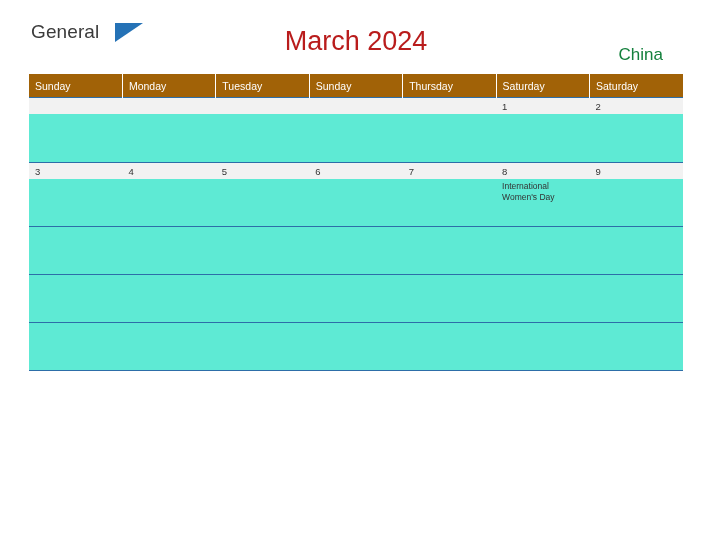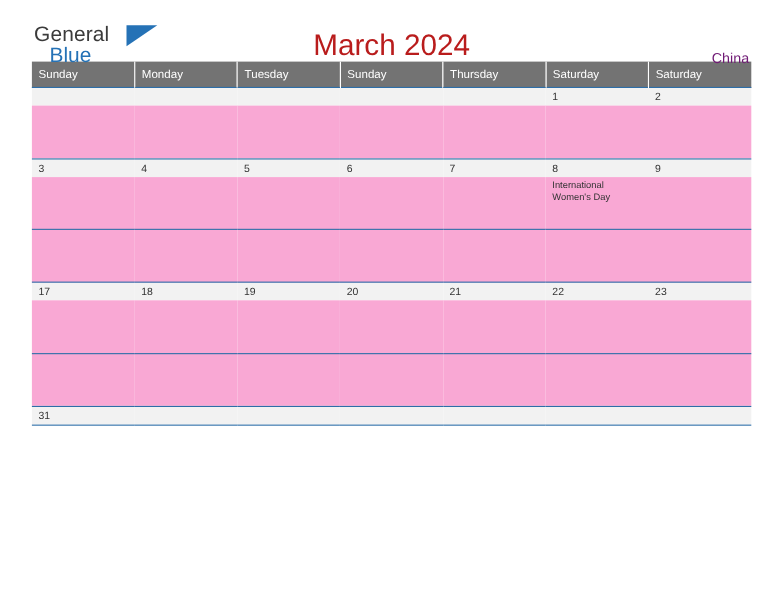--- a/index.html
+++ b/index.html
@@ -17,21 +17,21 @@
     position: relative;
     width: 712px;
     height: 550px;
     box-sizing: border-box;
     padding: 0 29px;
   }
 
   
   .header {
     position: relative;
-    height: 56px;
+    height: 74px;
   }
   .logo {
     position: absolute;
     left: 2px;
     top: 22px;
     width: 120px;
     height: 42px;
   }
   .logo-general {
     font-size: 19px;
@@ -63,34 +63,34 @@
     right: 0;
     top: 26px;
     text-align: center;
     font-size: 27px;
     color: #b91c1c;
     font-family: "Liberation Sans", sans-serif;
     font-weight: normal;
   }
   .country {
     position: absolute;
-    right: 2px;
+    right: 20px;
     top: 45px;
-    font-size: 13px;
-    color: #701a75;
+    font-size: 17px;
+    color: #15803d;
   }
 
   
   .cal {
     width: 654px;
     border-collapse: collapse;
     table-layout: fixed;
   }
   .cal th {
-    background: #737373;
+    background: #a16207;
     color: #ffffff;
     font-size: 10.5px;
     font-weight: normal;
     text-align: left;
     padding: 5px 0 5px 6px;
     height: 13px;
     border-right: 1px solid #ffffff;
   }
   .cal th:last-child { border-right: none; }
 
@@ -104,21 +104,21 @@
     height: 60px;
     box-sizing: border-box;
   }
   tr.shaded td {
     background: #f2f2f2;
     height: 12px;
     padding-bottom: 2px;
     border-bottom: none;
   }
   tr.body td {
-    background: #f9a8d4;
+    background: #5eead4;
     height: 48px;
     padding-top: 2px;
     border-top: none;
   }
   .daynum {
     display: block;
     font-size: 9.5px;
     color: #333333;
     line-height: 10px;
   }
@@ -134,21 +134,20 @@
   }
 </style>
 </head>
 <body>
 
 <div class="page">
 
   <div class="header">
     <div class="logo">
       <span class="logo-general">General</span>
-      <span class="logo-blue">Blue</span>
       <span class="logo-tri"></span>
     </div>
     <div class="title">March 2024</div>
     <div class="country">China</div>
   </div>
 
   <table class="cal">
     <thead>
       <tr>
         <th>Sunday</th>
@@ -273,111 +272,65 @@
             <span class="eventtext"></span>
           </td>
         <td>
             <span class="eventtext"></span>
           </td>
         <td>
             <span class="eventtext"></span>
           </td>
       </tr>
 
-      <tr class="shaded">
-        <td>
-            <span class="daynum">17</span>
-          </td>
-        <td>
-            <span class="daynum">18</span>
-          </td>
-        <td>
-            <span class="daynum">19</span>
-          </td>
-        <td>
-            <span class="daynum">20</span>
-          </td>
-        <td>
-            <span class="daynum">21</span>
-          </td>
-        <td>
-            <span class="daynum">22</span>
-          </td>
-        <td>
-            <span class="daynum">23</span>
-          </td>
-      </tr>
-      <tr class="body">
-        <td>
-            <span class="eventtext"></span>
-          </td>
-        <td>
-            <span class="eventtext"></span>
-          </td>
-        <td>
-            <span class="eventtext"></span>
-          </td>
-        <td>
-            <span class="eventtext"></span>
-          </td>
-        <td>
-            <span class="eventtext"></span>
-          </td>
-        <td>
-            <span class="eventtext"></span>
-          </td>
-        <td>
-            <span class="eventtext"></span>
-          </td>
-      </tr>
-
-      <tr class="body">
-        <td>
-            <span class="eventtext"></span>
-          </td>
-        <td>
-            <span class="eventtext"></span>
-          </td>
-        <td>
-            <span class="eventtext"></span>
-          </td>
-        <td>
-            <span class="eventtext"></span>
-          </td>
-        <td>
-            <span class="eventtext"></span>
-          </td>
-        <td>
-            <span class="eventtext"></span>
-          </td>
-        <td>
-            <span class="eventtext"></span>
-          </td>
-      </tr>
-
-      <tr class="shaded last-shaded">
-        <td>
-            <span class="daynum">31</span>
-          </td>
-        <td>
-            <span class="daynum"></span>
-          </td>
-        <td>
-            <span class="daynum"></span>
-          </td>
-        <td>
-            <span class="daynum"></span>
-          </td>
-        <td>
-            <span class="daynum"></span>
-          </td>
-        <td>
-            <span class="daynum"></span>
-          </td>
-        <td>
-            <span class="daynum"></span>
-          </td>
-      </tr>
+      <tr class="body">
+        <td>
+            <span class="eventtext"></span>
+          </td>
+        <td>
+            <span class="eventtext"></span>
+          </td>
+        <td>
+            <span class="eventtext"></span>
+          </td>
+        <td>
+            <span class="eventtext"></span>
+          </td>
+        <td>
+            <span class="eventtext"></span>
+          </td>
+        <td>
+            <span class="eventtext"></span>
+          </td>
+        <td>
+            <span class="eventtext"></span>
+          </td>
+      </tr>
+
+      <tr class="body">
+        <td>
+            <span class="eventtext"></span>
+          </td>
+        <td>
+            <span class="eventtext"></span>
+          </td>
+        <td>
+            <span class="eventtext"></span>
+          </td>
+        <td>
+            <span class="eventtext"></span>
+          </td>
+        <td>
+            <span class="eventtext"></span>
+          </td>
+        <td>
+            <span class="eventtext"></span>
+          </td>
+        <td>
+            <span class="eventtext"></span>
+          </td>
+      </tr>
+
 
     </tbody>
   </table>
 
 </div>
 
 </body></html>

